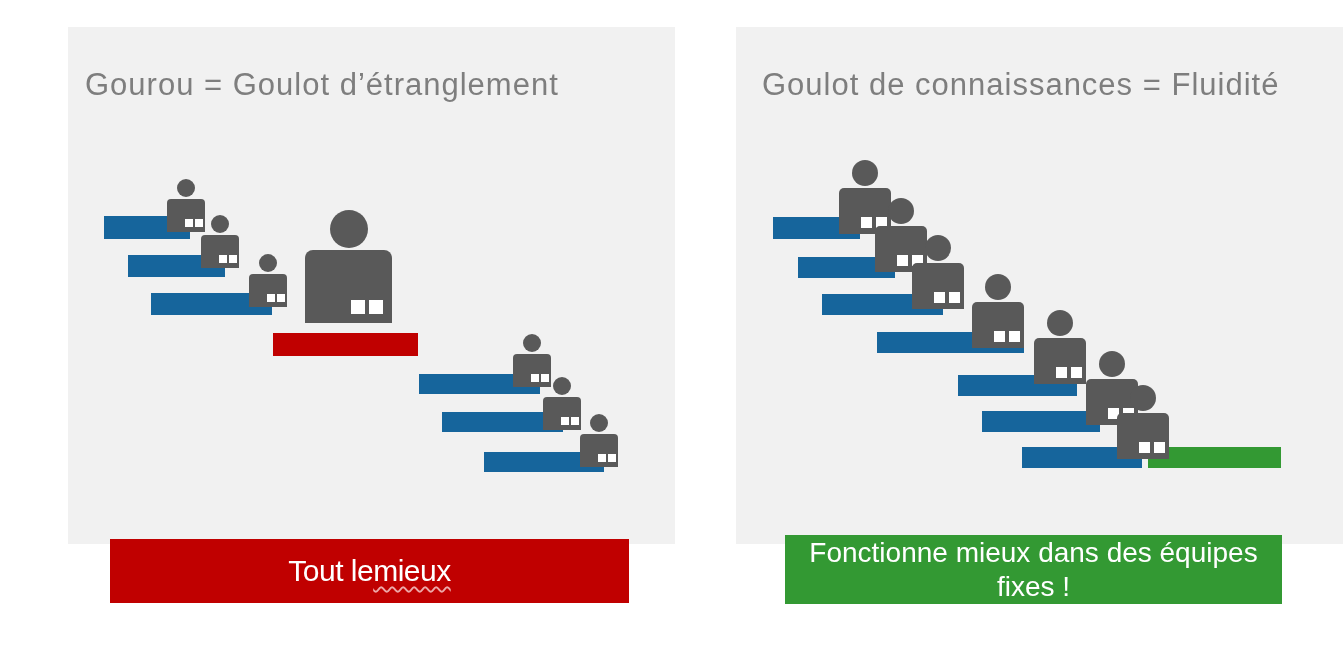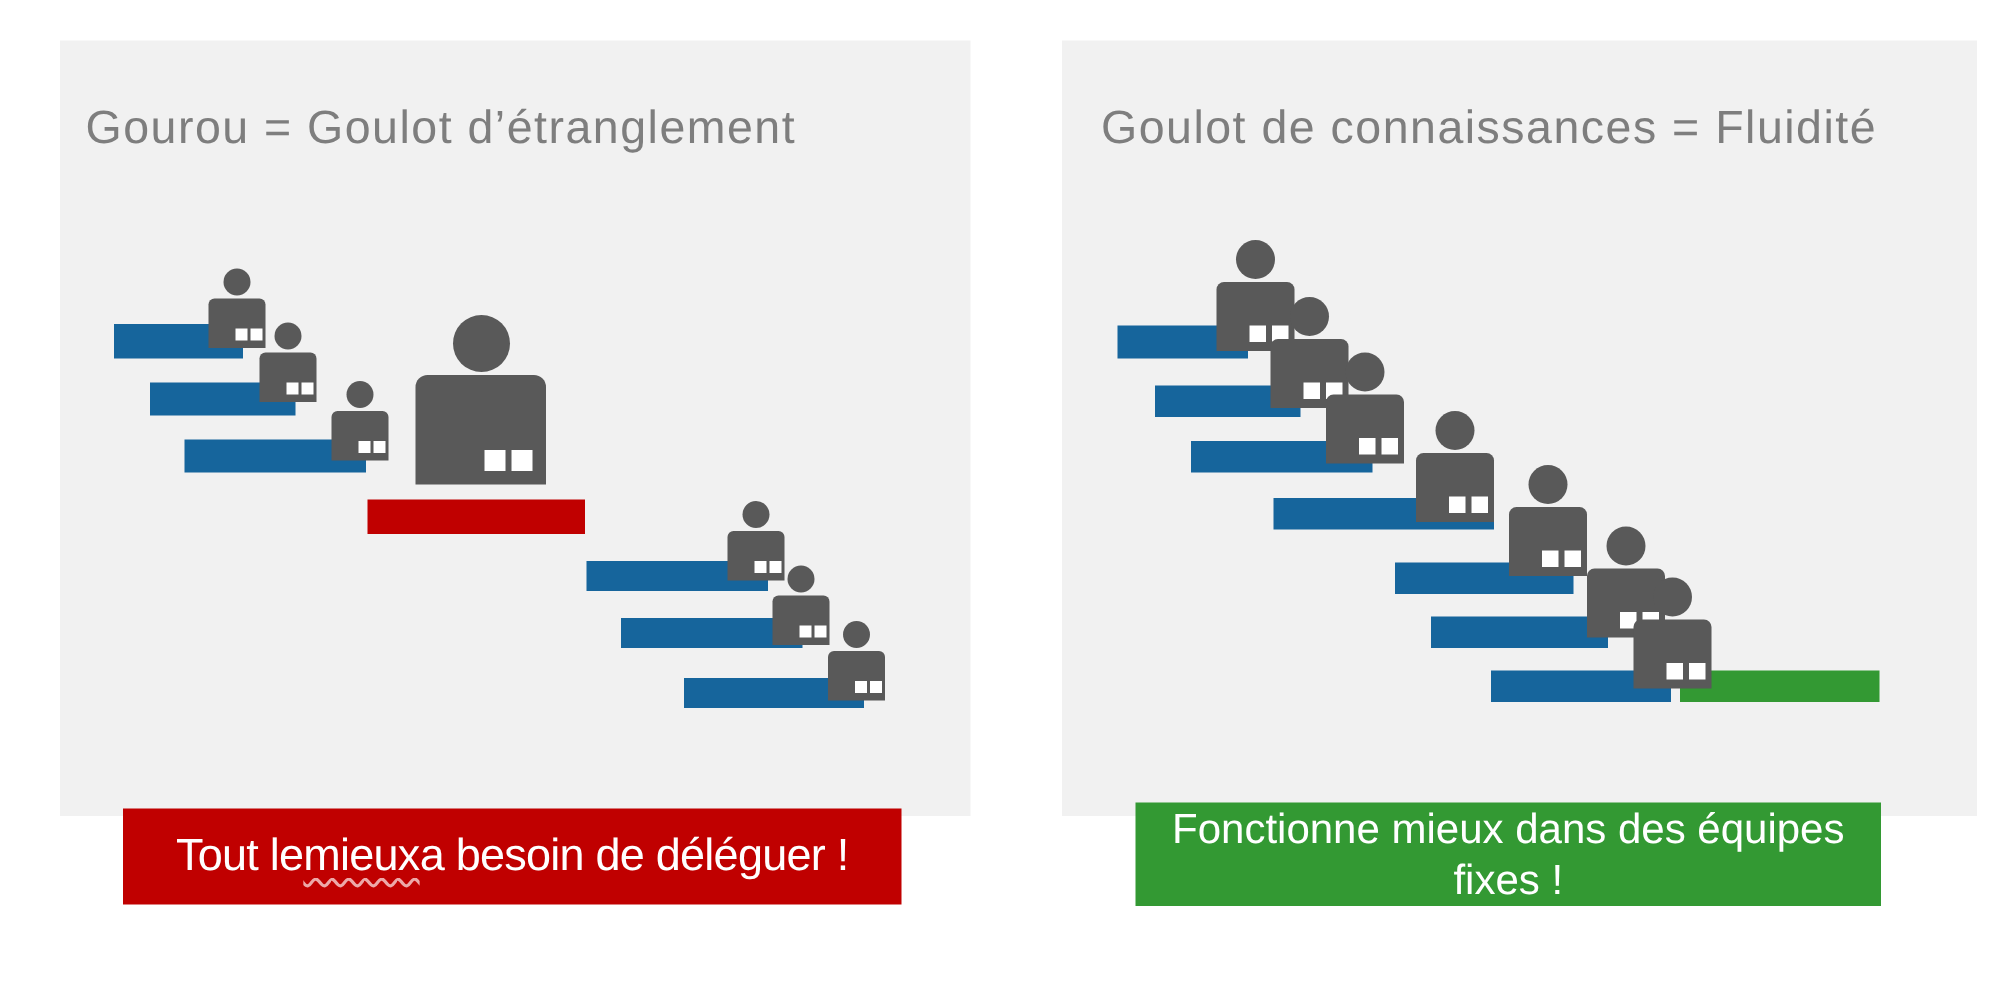--- a/index.html
+++ b/index.html
@@ -2,21 +2,21 @@
 <html><head>
 <meta charset="utf-8">
 <style>
   html,body { margin:0; padding:0; background:#ffffff; }
   * { box-sizing:border-box; }
   .canvas {
     position:relative; width:1343px; height:657px; background:#ffffff;
     font-family:"Liberation Sans", sans-serif; overflow:hidden;
   }
   .panel {
-    position:absolute; top:27px; height:517px; background:#f1f1f1;
+    position:absolute; top:27px; height:517px; background:#f1f1f1;margin-left:28px;
   }
   .panel.left  { left:40px;  width:607px; }
   .panel.right { left:708px; width:610px; }
   .panel-title {
     position:absolute; top:40px; left:17px; right:10px;
     font-size:31px; font-weight:400; color:#7e7e7e; letter-spacing:1px;
     white-space:nowrap; margin:0;
   }
   .panel.right .panel-title { left:26px; }
 
@@ -123,21 +123,20 @@
           <span class="head"></span>
           <span class="torso">
             <span class="sq"></span>
             <span class="sq"></span>
           </span>
         </div>
       </div>
     <div class="banner left-banner" id="banner-left" style="background: rgb(192, 0, 0);">
         <span>Tout le </span>
         <span class="squiggle">mieux</span>
-        <span> a besoin de déléguer !</span>
       </div>
   </section>
 
   <section class="panel right" id="panel-right">
     <h2 class="panel-title">Goulot de connaissances = Fluidité</h2>
     <div class="diagram" id="diagram-right">
         <div class="bar" style="left: 37px; top: 190px; width: 87px; height: 22px; background: rgb(22, 101, 156);"></div>
         <div class="bar" style="left: 62px; top: 230px; width: 97px; height: 21px; background: rgb(22, 101, 156);"></div>
         <div class="bar" style="left: 86px; top: 267px; width: 121px; height: 21px; background: rgb(22, 101, 156);"></div>
         <div class="bar" style="left: 141px; top: 305px; width: 147px; height: 21px; background: rgb(22, 101, 156);"></div>

